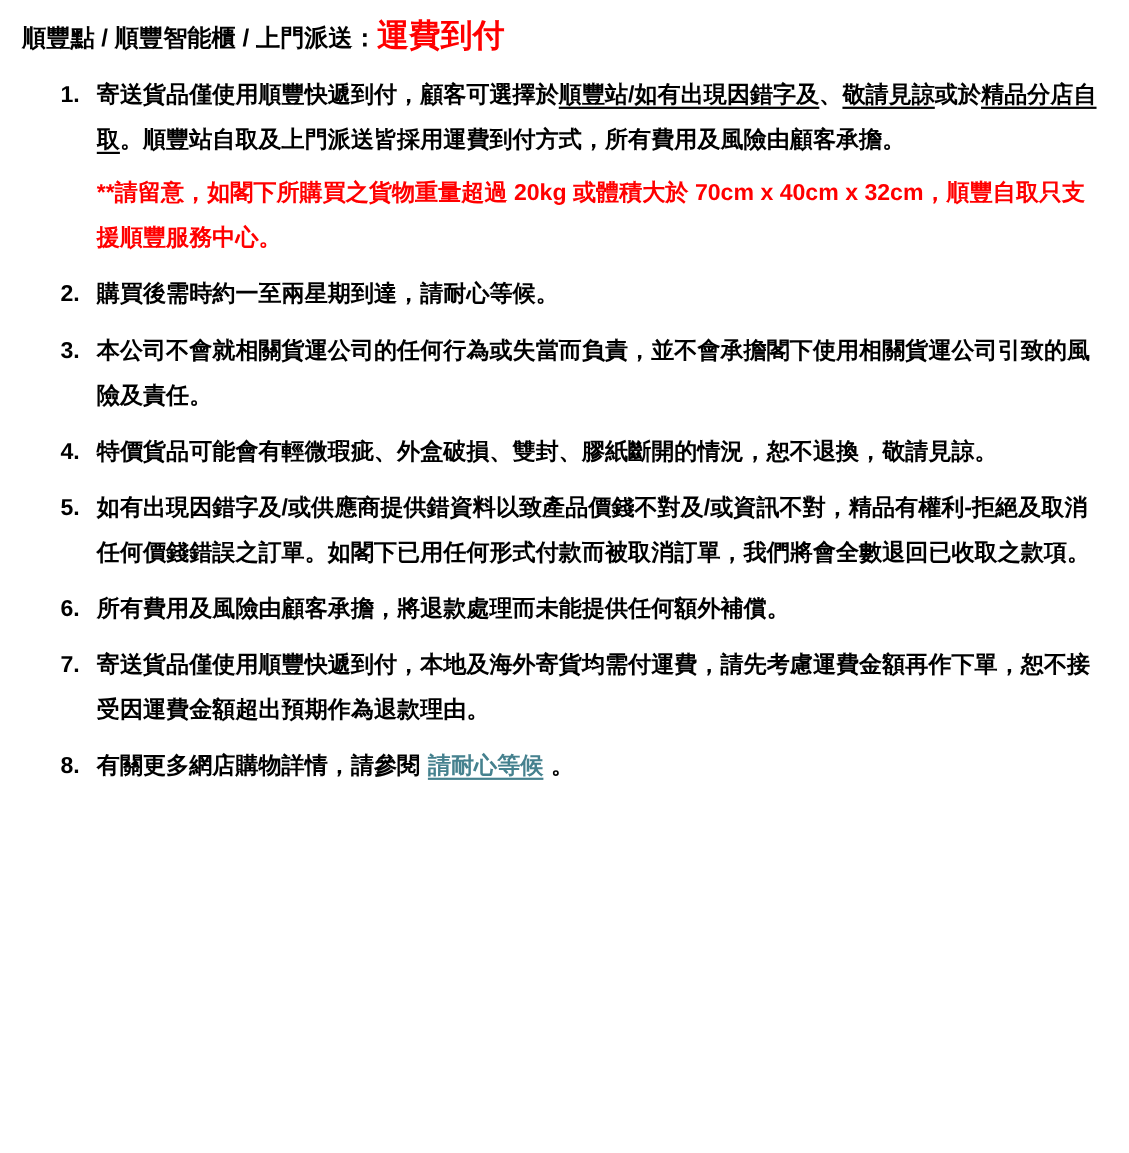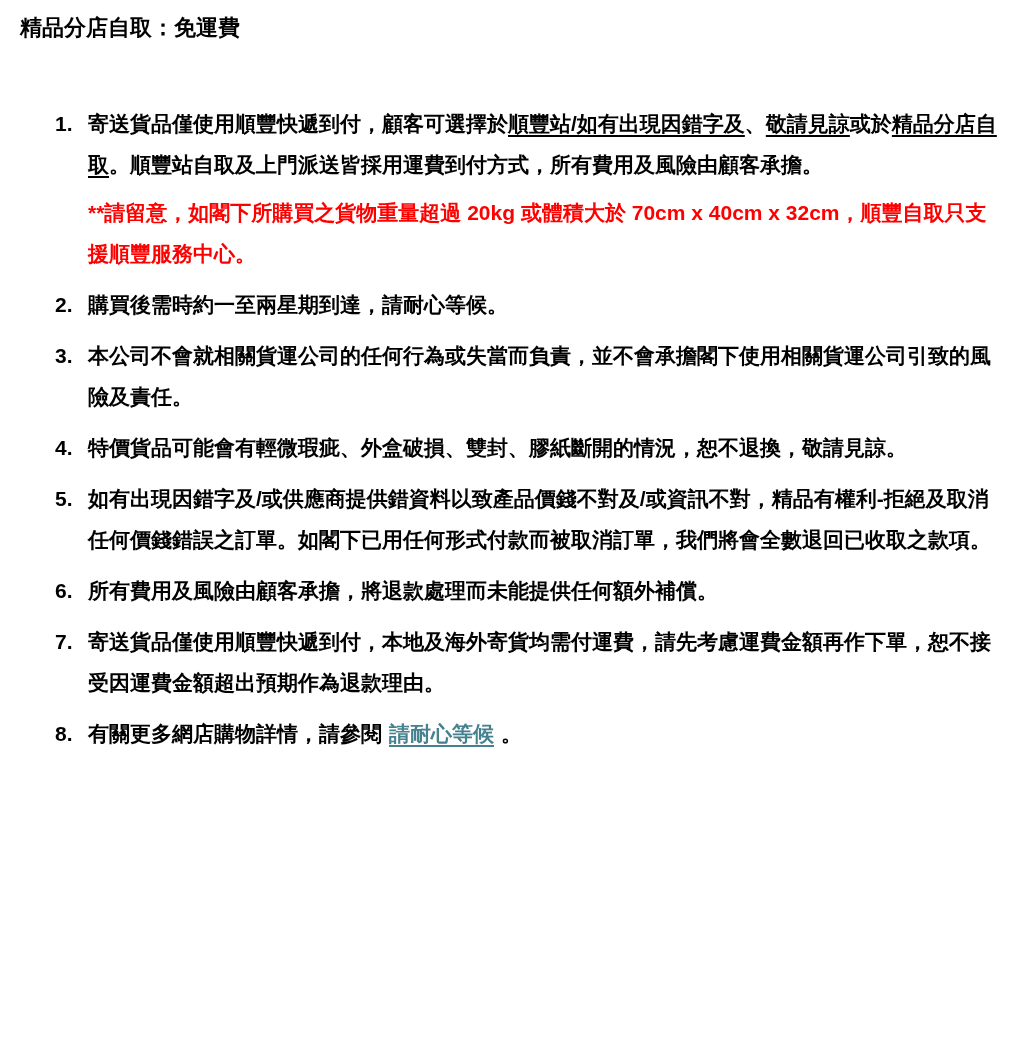--- a/index.html
+++ b/index.html
@@ -81,22 +81,22 @@
     cursor:pointer;
   }
 </style>
 </head>
 <body>
 
 <div class="page">
 
 
 
+  <p class="ship-line"><span>順豐點 / 順豐智能櫃 / 上門派送：</span><span class="big-red">運費到付</span></p>
 
-  <p class="ship-line last">精品分店自取：免運費</p>
 
 
   <ol class="terms-list">
 
     <li>
       <span class="num">1.</span>
       <div class="li-body">
         <p><span>寄送貨品僅使用順豐快遞到付，顧客可選擇於</span><span class="u">順豐站/如有出現因錯字及</span><span>、</span><span class="u">敬請見諒</span><span>或於</span><span class="u">精品分店自取</span><span>。順豐站自取及上門派送皆採用運費到付方式，所有費用及風險由顧客承擔。</span></p>
         <p class="li-note">**請留意，如閣下所購買之貨物重量超過 20kg 或體積大於 70cm x 40cm x 32cm，順豐自取只支援順豐服務中心。</p>
       </div>

